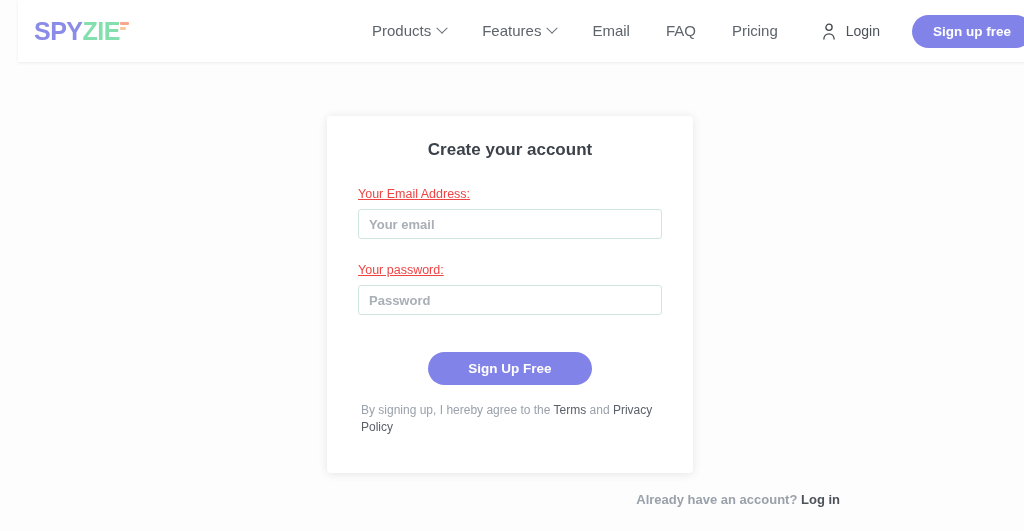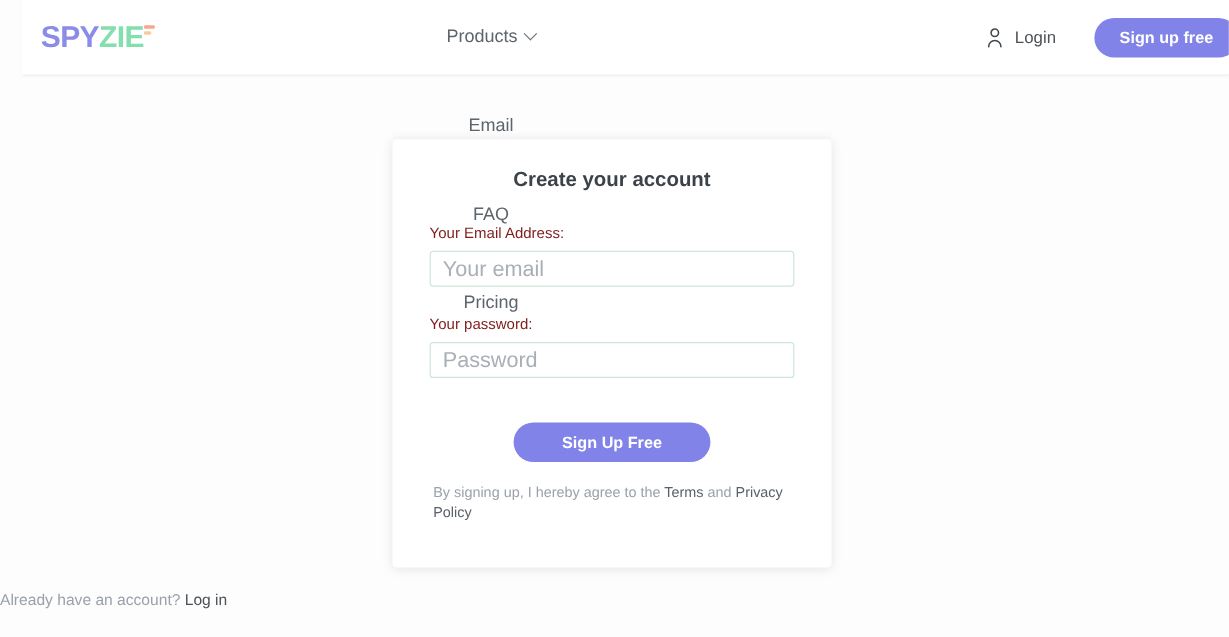--- a/index.html
+++ b/index.html
@@ -59,22 +59,21 @@
   .brand-mark i:first-child { width: 9px; margin-bottom: 2px; }
   .brand-mark i:last-child  { width: 6px; background: #fbc9a0; }
 
   .main-nav {
     position: absolute;
     left: 336px;
     top: 0;
     height: 62px;
     display: flex;
     align-items: center;
-    gap: 12px;
-    flex-direction: column;
+    gap: 0;
   }
   .nav-item {
     font-size: 15px;
     color: #5d646c;
     padding: 0 18px;
     line-height: 62px;
     cursor: pointer;
     white-space: nowrap;
     display: inline-flex;
     align-items: center;
@@ -143,37 +142,39 @@
     color: #3c4249;
     margin: 0;
     padding-top: 24px;
     font-weight: bold;
   }
   .field-group {
     margin: 0 31px;
   }
   .field-label {
     font-size: 12.5px;
-    color: #7f1d1d;
+    color: #ef4444;
     margin-top: 27px;
     margin-bottom: 8px;
+    text-decoration: underline;
   }
   .field-label.second { margin-top: 24px; }
   .text-input {
     width: 100%;
     height: 30px;
     box-sizing: border-box;
     border: 1px solid #cfe6dc;
     border-radius: 3px;
     padding: 0 10px;
-    font-size: 18px;
+    font-size: 13px;
     color: #4b5259;
     font-family: "Liberation Sans", sans-serif;
     outline: none;
     background: #fff;
+    font-weight: bold;
   }
   .text-input::placeholder { color: #a9afb6; }
 
   .submit-wrap {
     text-align: center;
     margin-top: 37px;
   }
   .submit-btn {
     background: #8283e8;
     color: #ffffff;
@@ -198,42 +199,47 @@
     color: #5a6069;
     text-decoration: none;
     cursor: pointer;
   }
 
   .below-card {
     position: absolute;
     top: 492px;
     left: 0;
     width: 840px;
-    text-align: left;
+    text-align: right;
     font-size: 13px;
     color: #9aa1ab;
+    font-weight: bold;
   }
   .below-card a {
     color: #4b5259;
     text-decoration: none;
     cursor: pointer;
   }
 </style>
 </head>
 <body>
 
 <header class="site-header">
 
   <div class="brand">
     <span class="brand-spy">SPY</span><span class="brand-zie">ZIE</span><span class="brand-mark"><i></i><i></i></span>
   </div>
 
   <nav class="main-nav">
     <div class="nav-item">
       <span>Products</span>
+      <span class="nav-caret"></span>
+    </div>
+    <div class="nav-item">
+      <span>Features</span>
       <span class="nav-caret"></span>
     </div>
     <div class="nav-item">Email</div>
     <div class="nav-item">FAQ</div>
     <div class="nav-item">Pricing</div>
   </nav>
 
   <div class="header-right">
     <span class="user-icon">
       <svg width="16" height="17" viewBox="0 0 16 17" fill="none">

